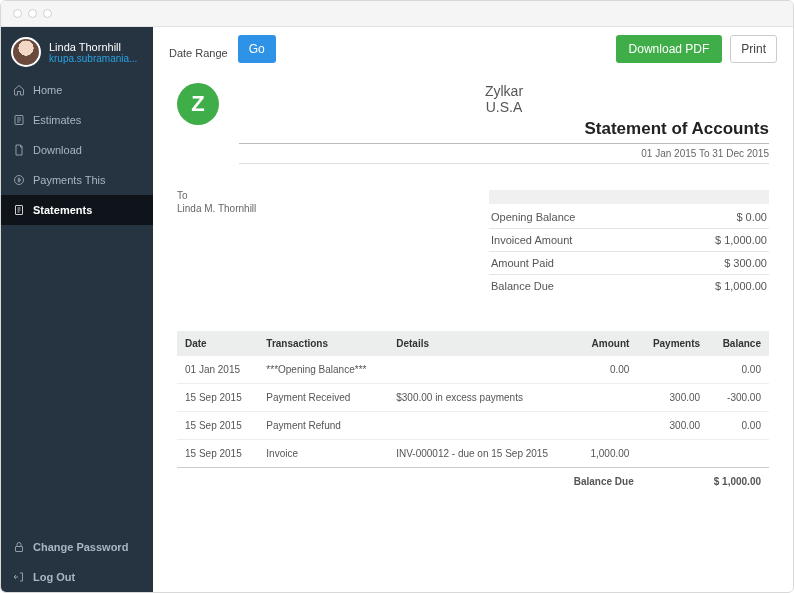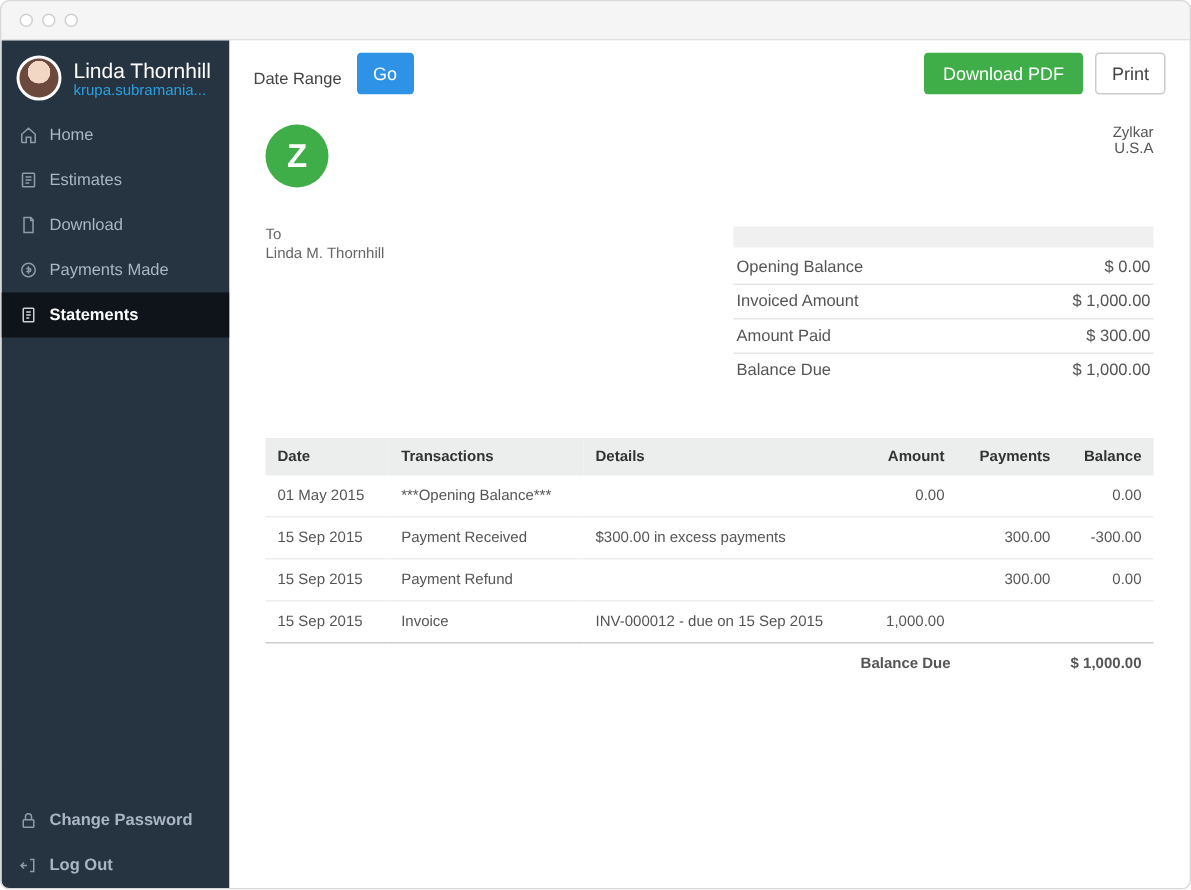--- a/index.html
+++ b/index.html
@@ -5,42 +5,42 @@
 * { margin: 0; padding: 0; box-sizing: border-box; font-family: -apple-system, BlinkMacSystemFont, "Segoe UI", Arial, sans-serif; }
 body { background: #fff; }
 .window { width: 794px; height: 593px; border: 1px solid #d8d8d8; border-radius: 6px; overflow: hidden; position: relative; background: #fff; }
 .titlebar { height: 26px; background: #f5f5f5; border-bottom: 1px solid #e1e1e1; display: flex; align-items: center; padding-left: 12px; gap: 6px; }
 .titlebar .dot { width: 9px; height: 9px; border-radius: 50%; background: #fff; border: 1px solid #d0d0d0; }
 .app { display: flex; height: calc(100% - 26px); }
 .sidebar { width: 152px; background: #263341; color: #c9d3dd; display: flex; flex-direction: column; font-size: 11px; }
 .user { display: flex; align-items: center; gap: 8px; padding: 10px 10px 8px 10px; }
 .avatar { width: 30px; height: 30px; border-radius: 50%; background: radial-gradient(circle at 50% 35%, #f2d7c5 0 35%, #6b4a3d 36% 100%); border: 2px solid #fff; flex-shrink: 0; }
 .user-meta { overflow: hidden; }
-.user-name { color: #fff; font-size: 14px; white-space: nowrap; }
+.user-name { color: #fff; font-size: 11px; white-space: nowrap; }
 .user-email { color: #2aa1e0; font-size: 10px; white-space: nowrap; overflow: hidden; text-overflow: ellipsis; max-width: 98px; }
 .nav { flex: 1; }
 .nav-item { display: flex; align-items: center; gap: 8px; padding: 9px 12px; cursor: pointer; color: #aab6c2; }
 .nav-item.active { background: #0e141a; color: #fff; font-weight: 600; }
 .nav-item .ic { width: 12px; height: 12px; display: inline-flex; align-items: center; justify-content: center; opacity: 0.8; }
 .nav-bottom { border-top: 0; font-weight: bold; }
 .main { flex: 1; background: #fff; overflow: auto; }
 .toolbar { display: flex; align-items: flex-end; padding: 8px 16px; gap: 10px; }
 .tool-left { display: flex; align-items: flex-end; gap: 10px; }
 .field-label { font-size: 11px; color: #444; margin-bottom: 4px; }
 .select { border: 1px solid #ccc; border-radius: 3px; padding: 5px 8px; font-size: 12px; min-width: 120px; background: #fff; display: flex; justify-content: space-between; align-items: center; cursor: pointer; }
 .select .caret { font-size: 9px; line-height: 1; color: #555; display: flex; flex-direction: column; gap: 1px; }
 .btn { border-radius: 3px; padding: 6px 10px; font-size: 12px; cursor: pointer; border: 1px solid transparent; }
 .btn-go { background: #2e93e6; color: #fff; }
 .btn-download { background: #3fae49; color: #fff; padding: 6px 12px; }
 .btn-print { background: #fff; color: #444; border: 1px solid #ccc; }
 .tool-right { margin-left: auto; display: flex; gap: 8px; }
 .doc { padding: 12px 24px 20px 24px; font-size: 11px; color: #555; }
 .doc-head { display: flex; justify-content: space-between; align-items: flex-start; margin-bottom: 10px; }
 .logo { width: 42px; height: 42px; border-radius: 50%; background: #3fae49; color: #fff; display: flex; align-items: center; justify-content: center; font-size: 22px; font-weight: 700; }
-.org { text-align: right; font-size: 10px; color: #555; }
+.org { text-align: center; font-size: 14px; color: #555; }
 .stmt-title { text-align: right; font-size: 17px; color: #222; font-weight: 600; border-bottom: 1px solid #bbb; padding-bottom: 4px; margin-top: 4px; }
 .stmt-range { text-align: right; font-size: 10px; color: #666; margin-top: 4px; border-bottom: 1px solid #ddd; padding-bottom: 4px; }
 .doc-mid { display: flex; justify-content: space-between; margin-top: 26px; }
 .to-block { font-size: 10px; color: #666; }
 .to-block .to-label { margin-bottom: 2px; }
 .summary { width: 280px; }
 .summary .sum-head-bar { height: 14px; background: #f0f0f0; margin-bottom: 2px; }
 .summary-row { display: flex; justify-content: space-between; padding: 5px 2px; border-bottom: 1px solid #e5e5e5; font-size: 11px; }
 .summary-row:last-child { border-bottom: none; }
 .tx-table { width: 100%; border-collapse: collapse; margin-top: 34px; font-size: 10px; }
@@ -97,21 +97,21 @@
             </span>
           <span>Download</span>
         </div>
         <div class="nav-item">
           <span class="ic">
               <svg width="12" height="12" viewBox="0 0 24 24" fill="none" stroke="currentColor" stroke-width="2">
                 <circle cx="12" cy="12" r="9"></circle>
                 <path d="M12 7v10M9 10h4a2 2 0 0 1 0 4H9"></path>
               </svg>
             </span>
-          <span>Payments Made</span>
+          <span>Payments This</span>
         </div>
         <div class="nav-item active">
           <span class="ic">
               <svg width="12" height="12" viewBox="0 0 24 24" fill="none" stroke="currentColor" stroke-width="2">
                 <rect x="5" y="3" width="14" height="18" rx="1"></rect>
                 <path d="M9 8h6M9 12h6M9 16h4"></path>
               </svg>
             </span>
           <span>Statements</span>
         </div>
@@ -153,20 +153,22 @@
       </div>
 
       <div class="doc">
         <div class="doc-head">
           <div class="logo">Z</div>
           <div style="flex:1; margin-left:20px;">
             <div class="org">
               <div>Zylkar</div>
               <div>U.S.A</div>
             </div>
+            <div class="stmt-title">Statement of Accounts</div>
+            <div class="stmt-range">01 Jan 2015 To 31 Dec 2015</div>
           </div>
         </div>
 
         <div class="doc-mid">
           <div class="to-block">
             <div class="to-label">To</div>
             <div>Linda M. Thornhill</div>
           </div>
           <div class="summary">
             <div class="sum-head-bar"></div>
@@ -195,21 +197,21 @@
               <th>Date</th>
               <th>Transactions</th>
               <th>Details</th>
               <th class="num">Amount</th>
               <th class="num">Payments</th>
               <th class="num">Balance</th>
             </tr>
           </thead>
           <tbody id="tx-body">
               <tr>
-                <td>01 May 2015</td>
+                <td>01 Jan 2015</td>
                 <td>***Opening Balance***</td>
                 <td></td>
                 <td class="num">0.00</td>
                 <td class="num"></td>
                 <td class="num">0.00</td>
               </tr>
               <tr>
                 <td>15 Sep 2015</td>
                 <td>Payment Received</td>
                 <td>$300.00 in excess payments</td>

